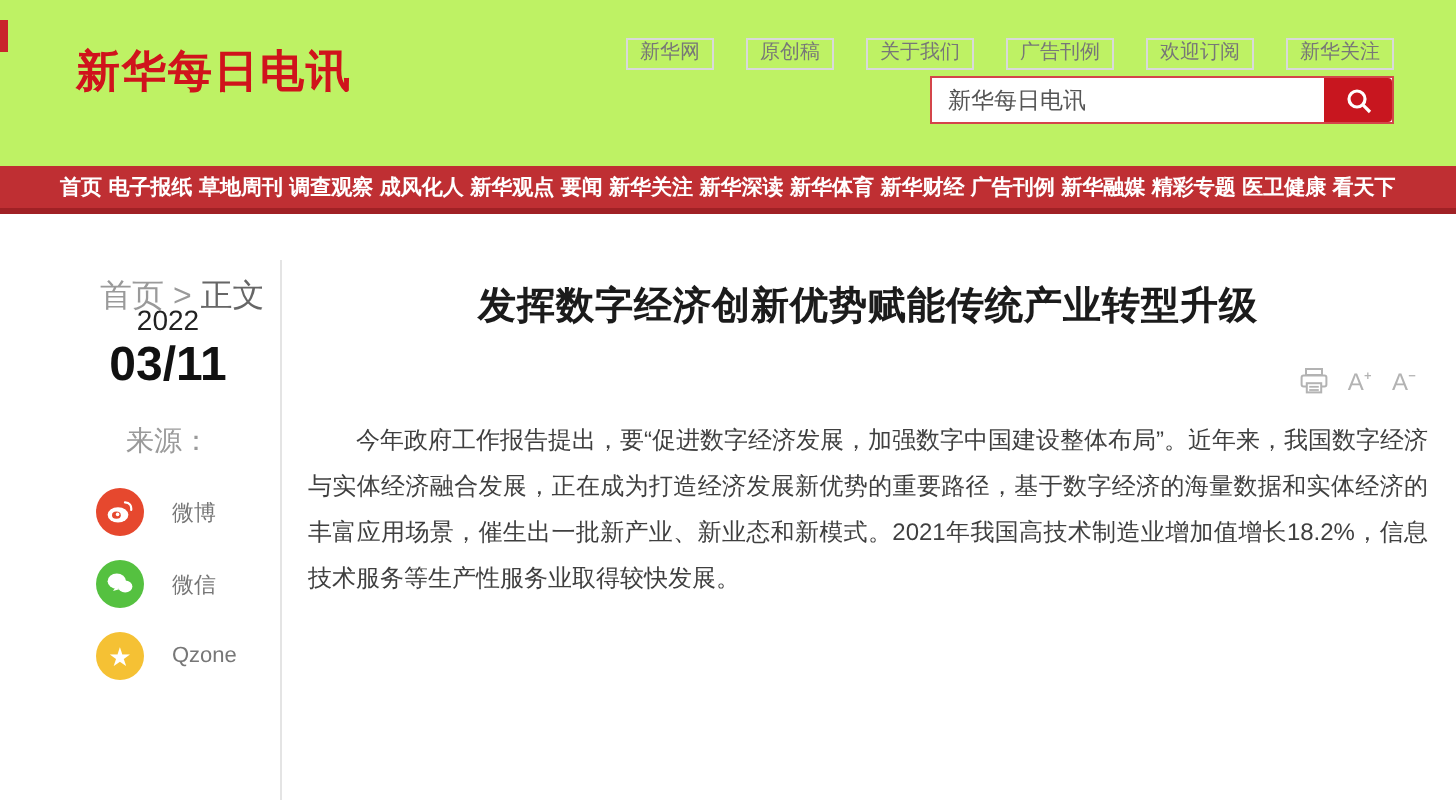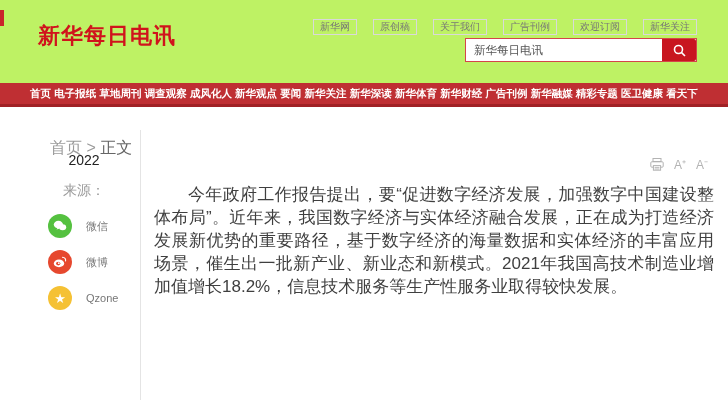--- a/index.html
+++ b/index.html
@@ -50,21 +50,21 @@
   .share-label { font-size:11px; color:#777; margin-left:14px; }
   .divider { position:absolute; left:140px; top:130px; width:1px; height:270px; background:#e4e4e4; }
 
   
   .article { position:absolute; left:154px; top:140px; width:560px; }
   .a-title { text-align:center; font-size:19px; font-weight:bold; color:#1b1b1b;
     letter-spacing:0.5px; }
   .a-tools { display:flex; justify-content:flex-end; align-items:center; gap:10px;
     margin:16px 6px 10px 0; color:#b3b3b3; }
   .a-tools .t { font-size:12px; cursor:pointer; color:#b3b3b3; }
-  .a-body p { font-size:17px; color:#3f3f3f; line-height:23px; text-indent:2em;
+  .a-body p { font-size:12px; color:#3f3f3f; line-height:23px; text-indent:2em;
     text-align:justify; margin-bottom:4px; }
 </style>
 </head>
 <body>
 
 <div class="page">
 
   <div class="header">
     <div class="red-edge"></div>
 
@@ -115,54 +115,56 @@
   <div class="nav-underline"></div>
 
   <div class="breadcrumb">
     <span class="home">首页</span>
     <span>&gt;</span>
     <span class="cur">正文</span>
   </div>
 
   <div class="leftcol">
     <div class="m-year">2022</div>
+    <div class="m-date">03/11</div>
     <div class="m-srclabel">来源：</div>
 
     <div class="share">
-      <div class="share-row">
-        <span class="share-ico" style="background:#55c140;">
-          <svg width="14" height="12" viewBox="0 0 14 12">
-            <ellipse cx="5.4" cy="4.6" rx="4.6" ry="3.8" fill="#fff"></ellipse>
-            <ellipse cx="9.6" cy="7.2" rx="3.6" ry="3" fill="#fff"></ellipse>
-            <path d="M3.5 9.5 L5 7.3 L6.6 8.6 Z" fill="#fff"></path>
-          </svg>
-        </span>
-        <span class="share-label">微信</span>
-      </div>
       <div class="share-row">
         <span class="share-ico" style="background:#e6482e;">
           <svg width="14" height="12" viewBox="0 0 14 12">
             <ellipse cx="6" cy="7.4" rx="5.2" ry="3.8" fill="#fff"></ellipse>
             <ellipse cx="5.2" cy="7.6" rx="2.2" ry="1.8" fill="#e6482e"></ellipse>
             <circle cx="5.8" cy="7.2" r="0.9" fill="#fff"></circle>
             <path d="M9.5 1.2 Q13 1.5 12.6 5" stroke="#fff" stroke-width="1.1" fill="none" stroke-linecap="round"></path>
           </svg>
         </span>
         <span class="share-label">微博</span>
       </div>
       <div class="share-row">
+        <span class="share-ico" style="background:#55c140;">
+          <svg width="14" height="12" viewBox="0 0 14 12">
+            <ellipse cx="5.4" cy="4.6" rx="4.6" ry="3.8" fill="#fff"></ellipse>
+            <ellipse cx="9.6" cy="7.2" rx="3.6" ry="3" fill="#fff"></ellipse>
+            <path d="M3.5 9.5 L5 7.3 L6.6 8.6 Z" fill="#fff"></path>
+          </svg>
+        </span>
+        <span class="share-label">微信</span>
+      </div>
+      <div class="share-row">
         <span class="share-ico" style="background:#f5c134; font-size:13px; line-height:1;">★</span>
         <span class="share-label">Qzone</span>
       </div>
     </div>
   </div>
 
   <div class="divider"></div>
 
   <div class="article">
+    <div class="a-title">发挥数字经济创新优势赋能传统产业转型升级</div>
 
     <div class="a-tools">
       <span style="display:flex;">
         <svg width="14" height="13" viewBox="0 0 14 13">
           <rect x="3" y="0.5" width="8" height="3" fill="none" stroke="#b3b3b3" stroke-width="1"></rect>
           <rect x="0.8" y="3.8" width="12.4" height="5.4" rx="1" fill="none" stroke="#b3b3b3" stroke-width="1"></rect>
           <rect x="3.4" y="7.6" width="7.2" height="4.6" fill="#fff" stroke="#b3b3b3" stroke-width="1"></rect>
           <line x1="4.6" y1="9.4" x2="9.4" y2="9.4" stroke="#b3b3b3" stroke-width="0.9"></line>
           <line x1="4.6" y1="11" x2="9.4" y2="11" stroke="#b3b3b3" stroke-width="0.9"></line>
         </svg>

